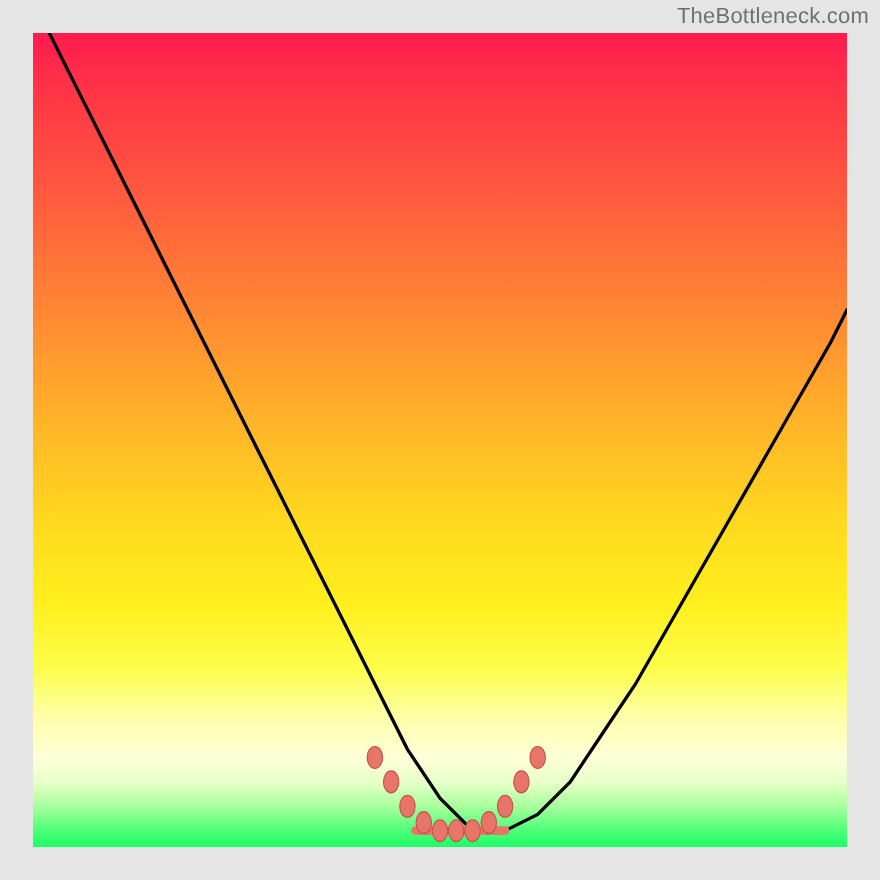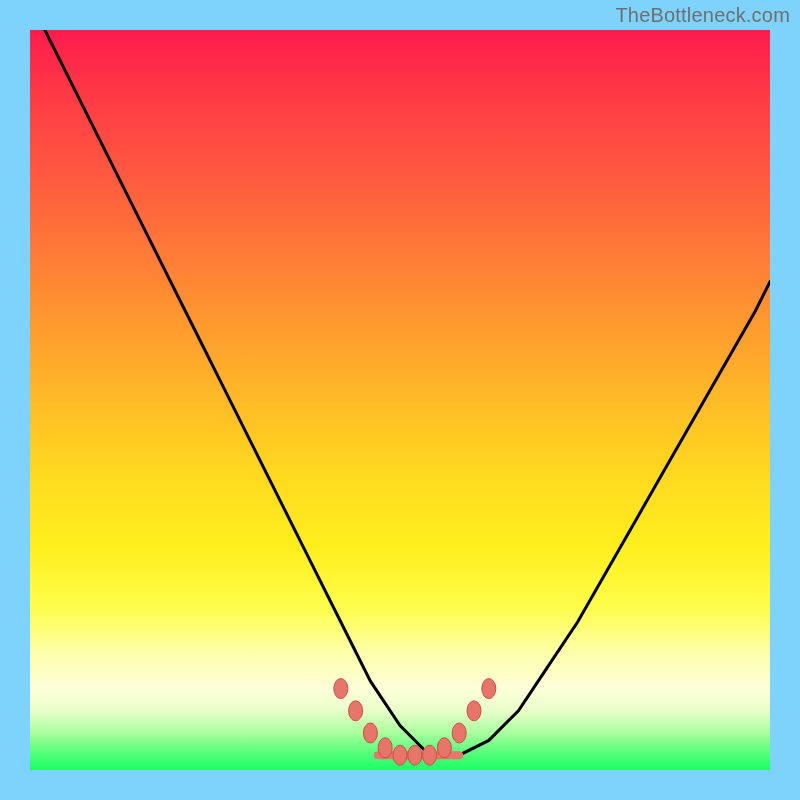--- a/index.html
+++ b/index.html
@@ -10,21 +10,21 @@
     background: #000;
     overflow: hidden;
     font-family: Arial, Helvetica, sans-serif;
   }
   .frame {
     position: absolute;
     top: 0;
     left: 0;
     width: 800px;
     height: 800px;
-    background: #7dd3fc;
+    background: #e5e5e5;
   }
   .plot-area {
     position: absolute;
     top: 30px;
     left: 30px;
     width: 740px;
     height: 740px;
     
     background: linear-gradient(
       to bottom,

